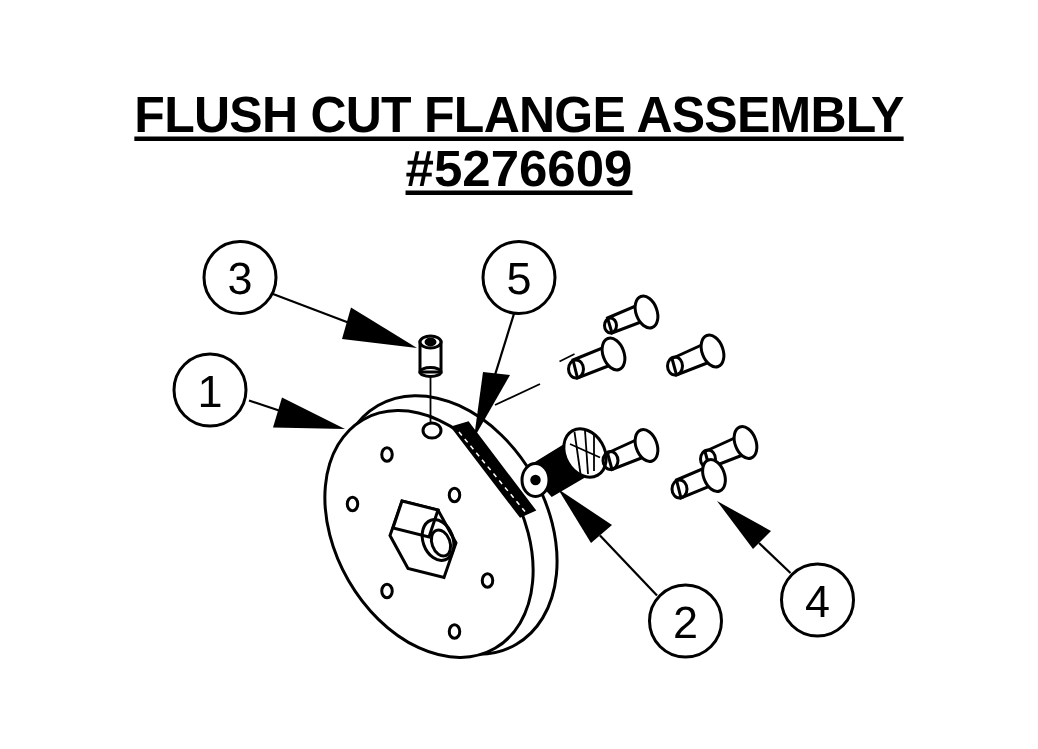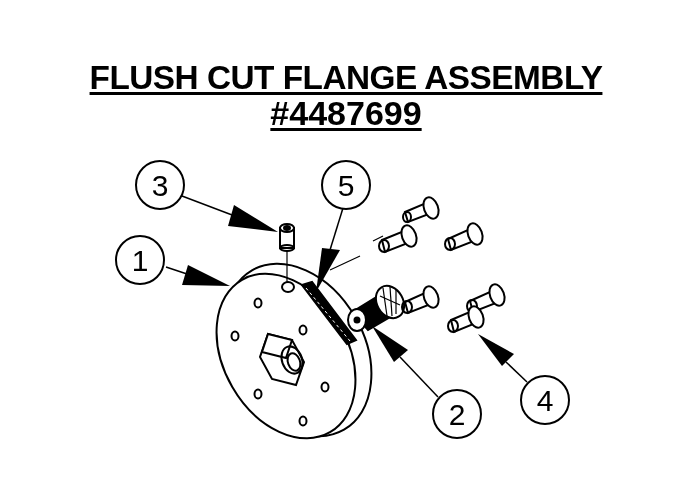--- a/index.html
+++ b/index.html
@@ -11,21 +11,21 @@
     }
     #title-line1 { top: 58px; font-size: 34px; letter-spacing: -0.5px; transform: scaleX(0.98); }
     #title-line2 { top: 94px; font-size: 34px; }
     svg#diagram { position: absolute; left: 0; top: 0; }
     .callout-text { font-family: "Liberation Sans", sans-serif; font-size: 30px; fill: #000; }
   </style>
 </head>
 <body>
 
 <div class="title" id="title-line1">FLUSH CUT FLANGE ASSEMBLY</div>
-<div class="title" id="title-line2">#4487699</div>
+<div class="title" id="title-line2">#5276609</div>
 
 <svg id="diagram" width="692" height="499" viewBox="0 0 692 499">
   <g fill="none" stroke="#000" stroke-width="2">
 
     <g>
 
       <ellipse cx="298" cy="350" rx="66" ry="92" transform="rotate(-30 298 350)"></ellipse>
 
       <ellipse cx="286" cy="356" rx="62" ry="88" transform="rotate(-30 286 356)" fill="#fff"></ellipse>
 

